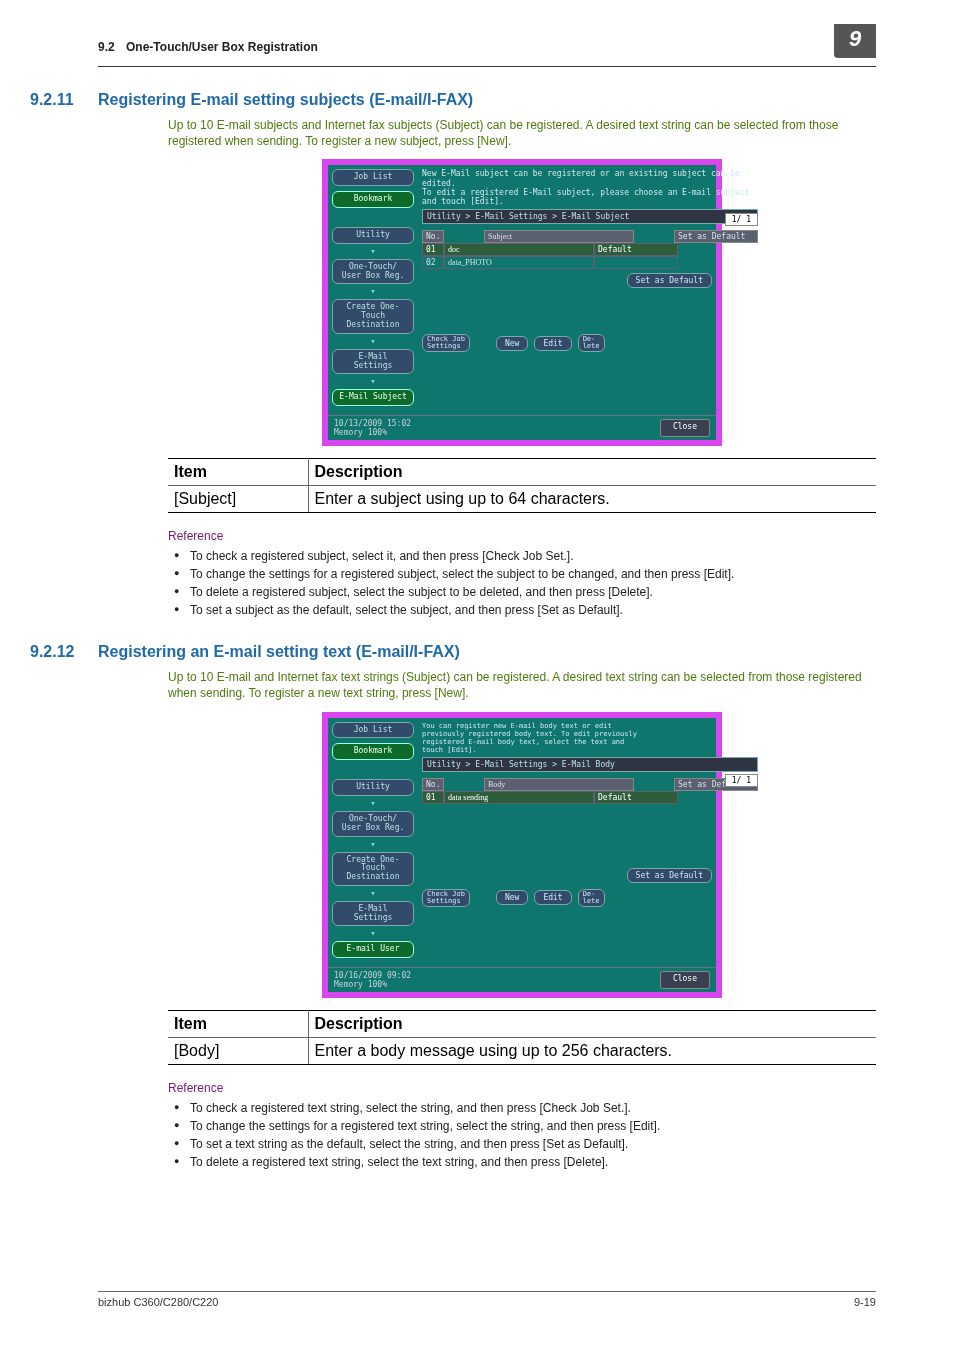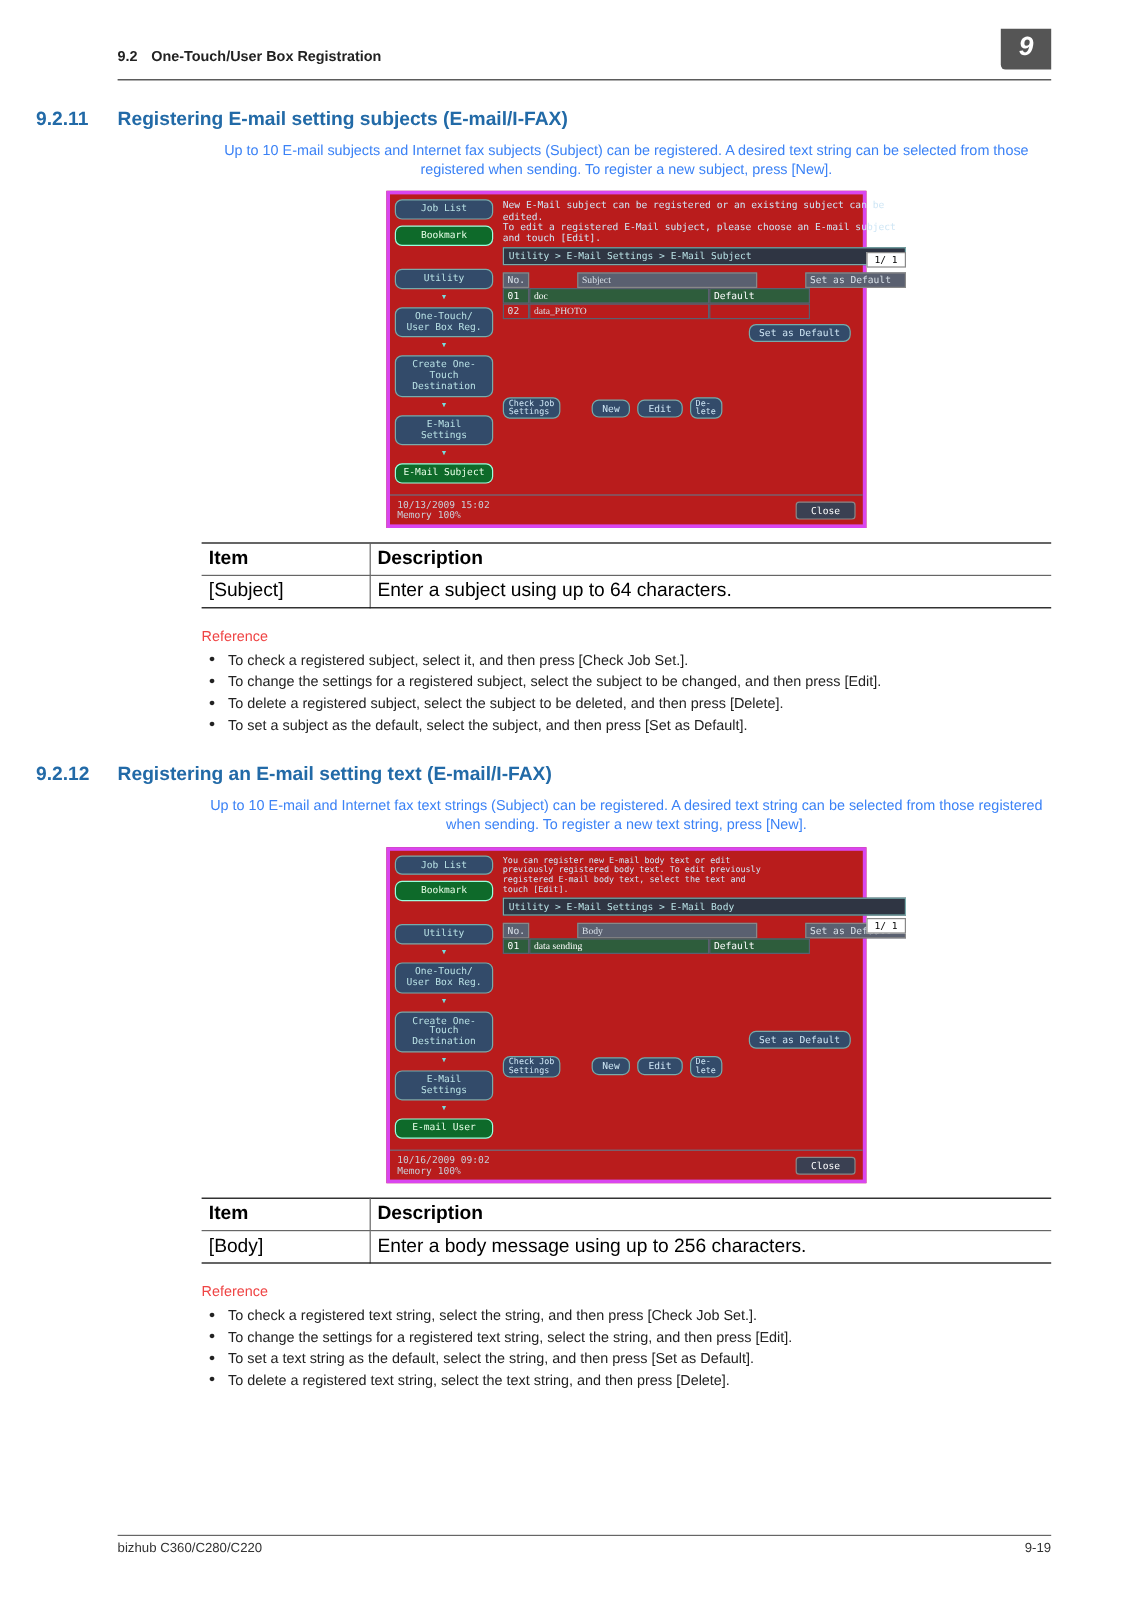--- a/index.html
+++ b/index.html
@@ -57,28 +57,27 @@
     padding-left: 14px;
   }
   .h2title {
     font-size: 16px;
     font-weight: bold;
     color: #226aa7;
   }
   .body-indent { margin-left: 70px; }
   p.para {
     font-size: 12px;
-    color: #3b82f6;
+    color: #4d7c0f;
     line-height: 1.35;
     margin: 6px 0 10px 0;
-    text-align: center;
   }
   .ref-head {
     font-size: 12px;
-    color: #ef4444;
+    color: #701a75;
     margin: 16px 0 4px 0;
   }
   ul.bullets {
     list-style: none;
     padding: 0;
     margin: 4px 0 14px 0;
   }
   ul.bullets li {
     font-size: 12px;
     color: #222;
@@ -112,22 +111,22 @@
   }
   table.desc th:first-child,
   table.desc td:first-child {
     width: 140px;
     border-right: 1px solid #666;
   }
   
   .shot {
     width: 400px;
     margin: 8px auto 12px auto;
-    background: #b91c1c;
-    border: 3px solid #d946ef;
+    background: #0f766e;
+    border: 6px solid #d946ef;
     font-family: "Lucida Console", Monaco, monospace;
     font-size: 8px;
     color: #cfe6f5;
   }
   .shot-row { display: flex; }
   .shot-side {
     width: 90px;
     flex: 0 0 90px;
     padding: 4px;
   }
@@ -193,21 +192,21 @@
   .btnrow.short-gap { margin-top: 46px; }
   .obtn {
     background: #334b6a; border: 1px solid #7aa; border-radius: 6px;
     color: #cfe6f5; padding: 2px 8px; font-size: 8px;
   }
   .obtn.small { padding: 1px 4px; font-size: 7px; line-height: 1; }
   .setdef {
     display: flex; justify-content: flex-end; margin-top: 4px; padding-right: 46px;
   }
   .statusbar {
-    display: flex; justify-content: space-between; align-items: center;
+    display: flex; justify-content: space-between; 
     border-top: 1px solid #6b7080;
     padding: 3px 6px;
     color: #c8cfd8;
   }
   .closebtn {
     background: #3a4052; border: 1px solid #888; color: #fff;
     padding: 2px 12px; border-radius: 3px; font-size: 8px;
   }
   .footer {
     display: flex; justify-content: space-between;

